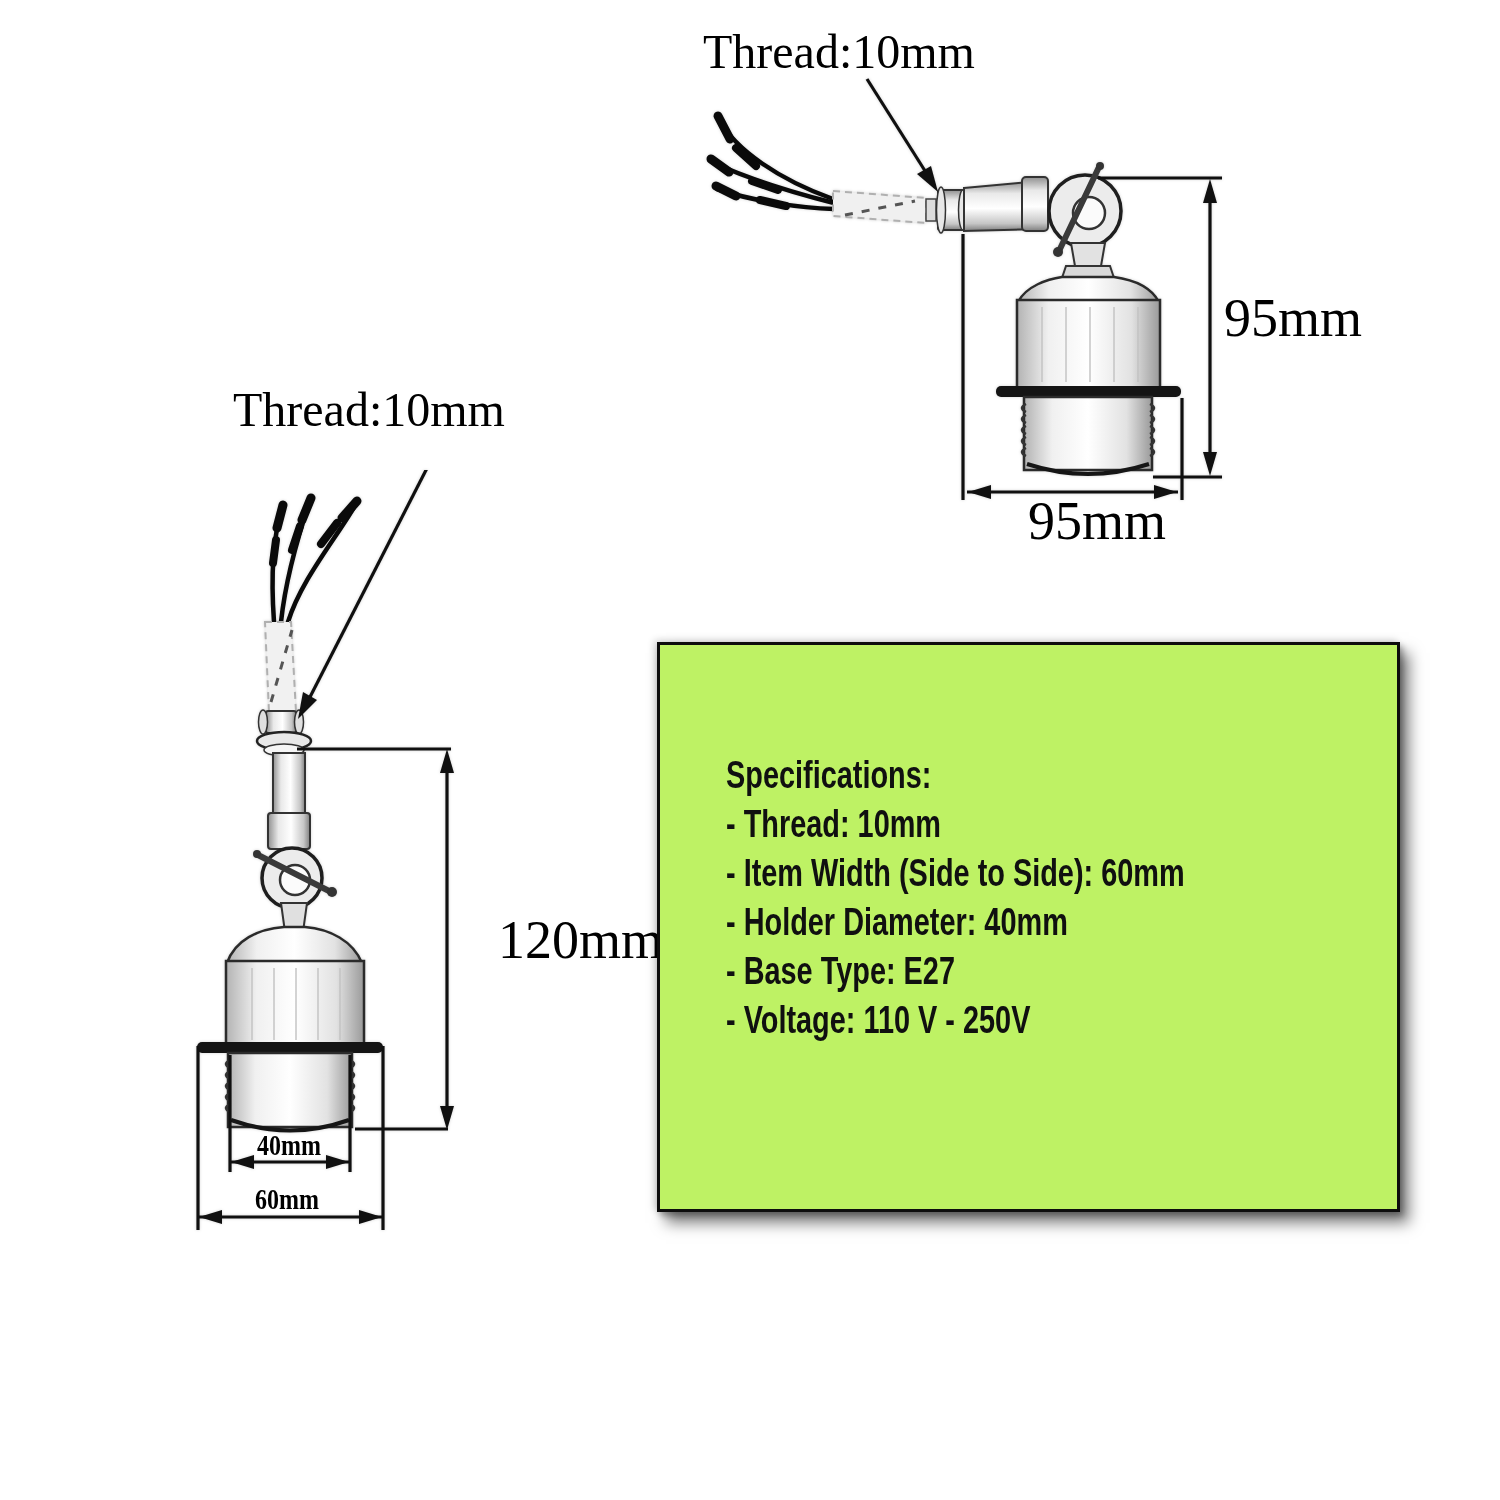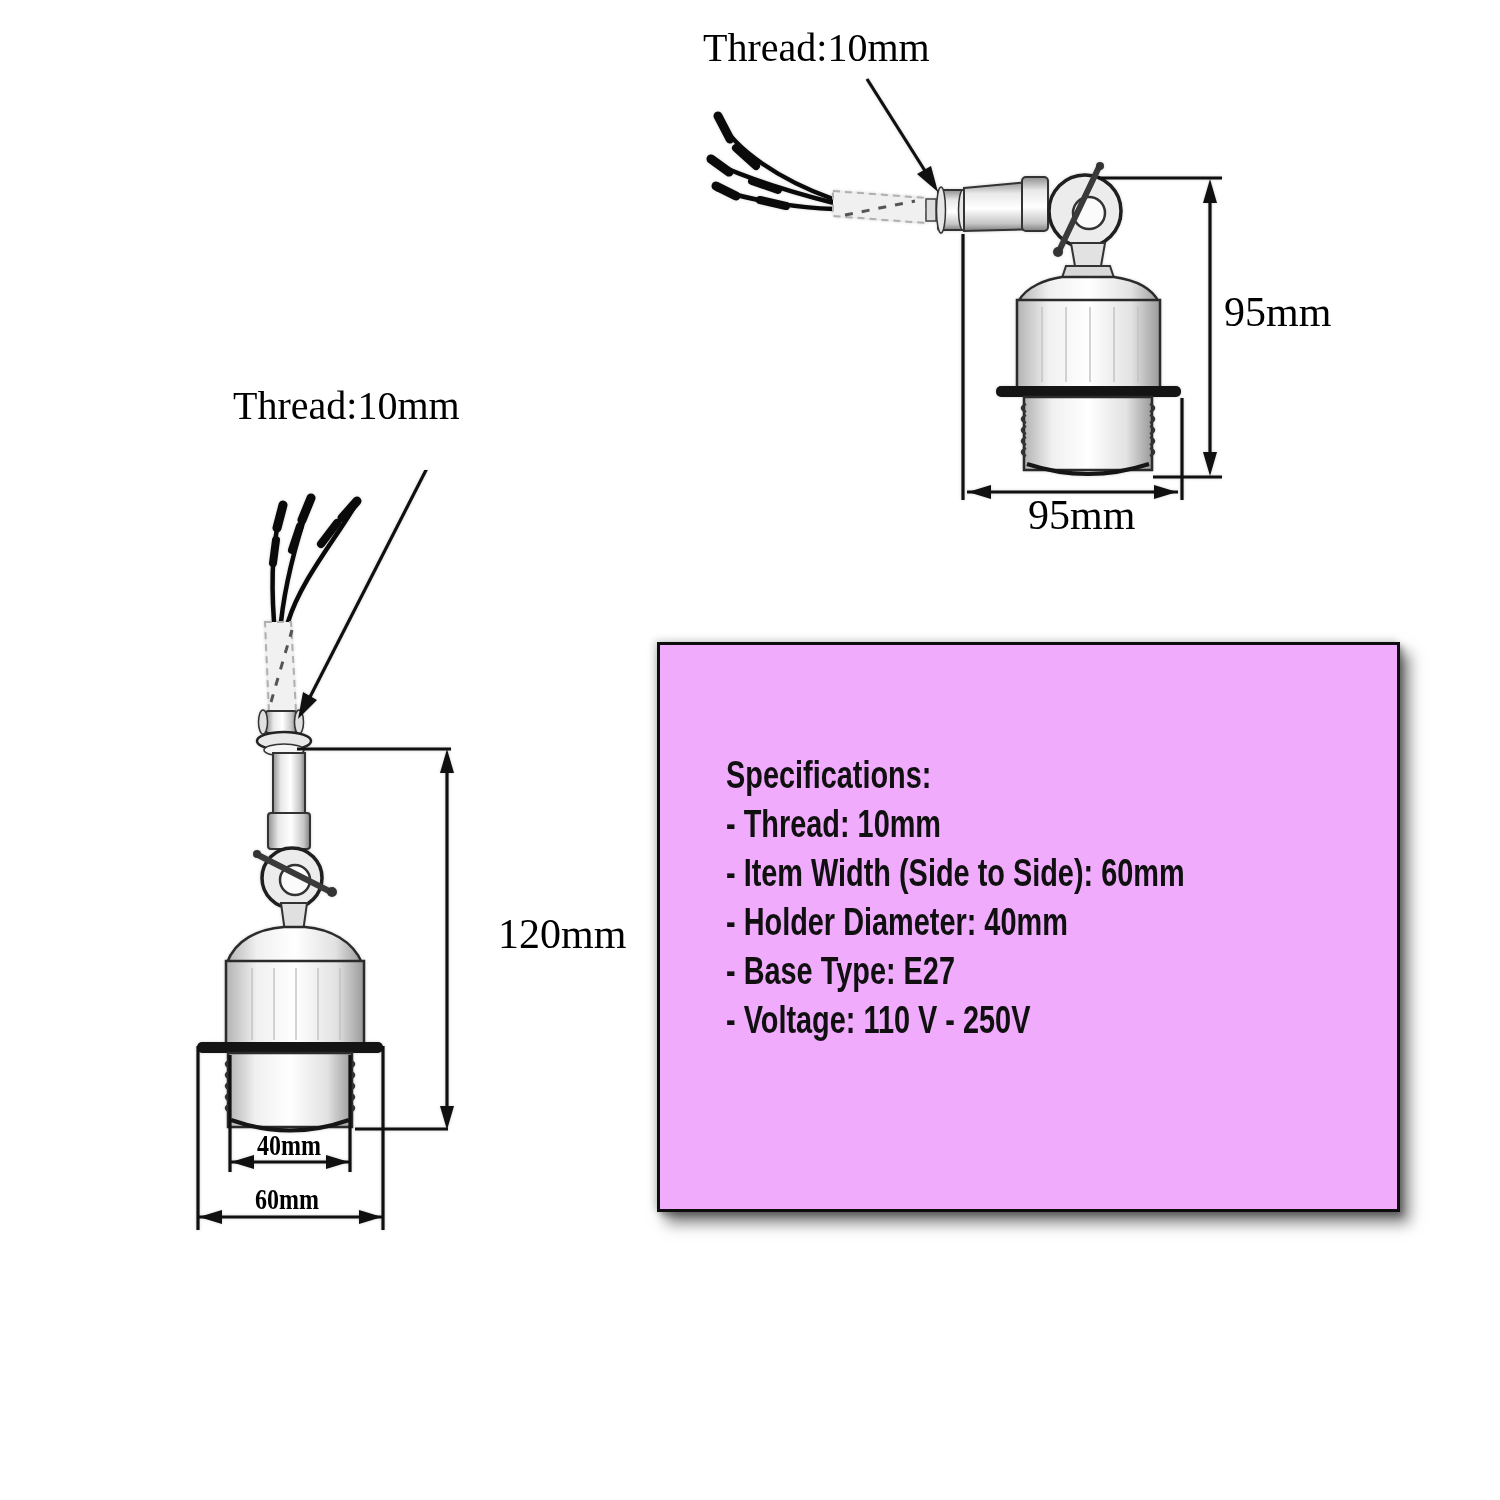--- a/index.html
+++ b/index.html
@@ -1,24 +1,24 @@
 <!DOCTYPE html>
 <html><head>
 <meta charset="utf-8">
 <style>
   html,body{margin:0;padding:0;background:#fff;}
   #canvas{position:relative;width:1500px;height:1500px;background:#ffffff;overflow:hidden;
           font-family:"Liberation Sans", sans-serif;}
   .fig-svg{position:absolute;filter:drop-shadow(0 0 1.5px rgba(0,0,0,.18));}
   .dim-label{position:absolute;font-family:"Liberation Serif","DejaVu Serif",serif;
-             color:#000;font-size:42px;white-space:nowrap;line-height:1;}
-  .thread-label{font-size:40px;text-align:center;}
+             color:#000;font-size:54px;white-space:nowrap;line-height:1;}
+  .thread-label{font-size:48px;text-align:center;}
   .small-dim{font-size:30px;font-weight:bold;transform:scaleX(.8);transform-origin:left top;}
   #spec-box{position:absolute;left:657px;top:642px;width:743px;height:570px;
-            box-sizing:border-box;border:3px solid #0d0d0d;background:#f0abfc;
+            box-sizing:border-box;border:3px solid #0d0d0d;background:#bef264;
             box-shadow:9px 11px 14px rgba(0,0,0,.50), 3px 4px 6px rgba(0,0,0,.28), -3px -2px 7px rgba(0,0,0,.16);}
   #spec-text{position:absolute;left:66px;top:106px;transform:scaleX(.76);transform-origin:left top;
              color:#101010;white-space:nowrap;}
   #spec-title{font-size:38px;line-height:49px;font-weight:700;}
   .spec-item{font-size:38px;line-height:49px;font-weight:600;}
 </style>
 </head>
 <body>
 
 <div id="canvas">

